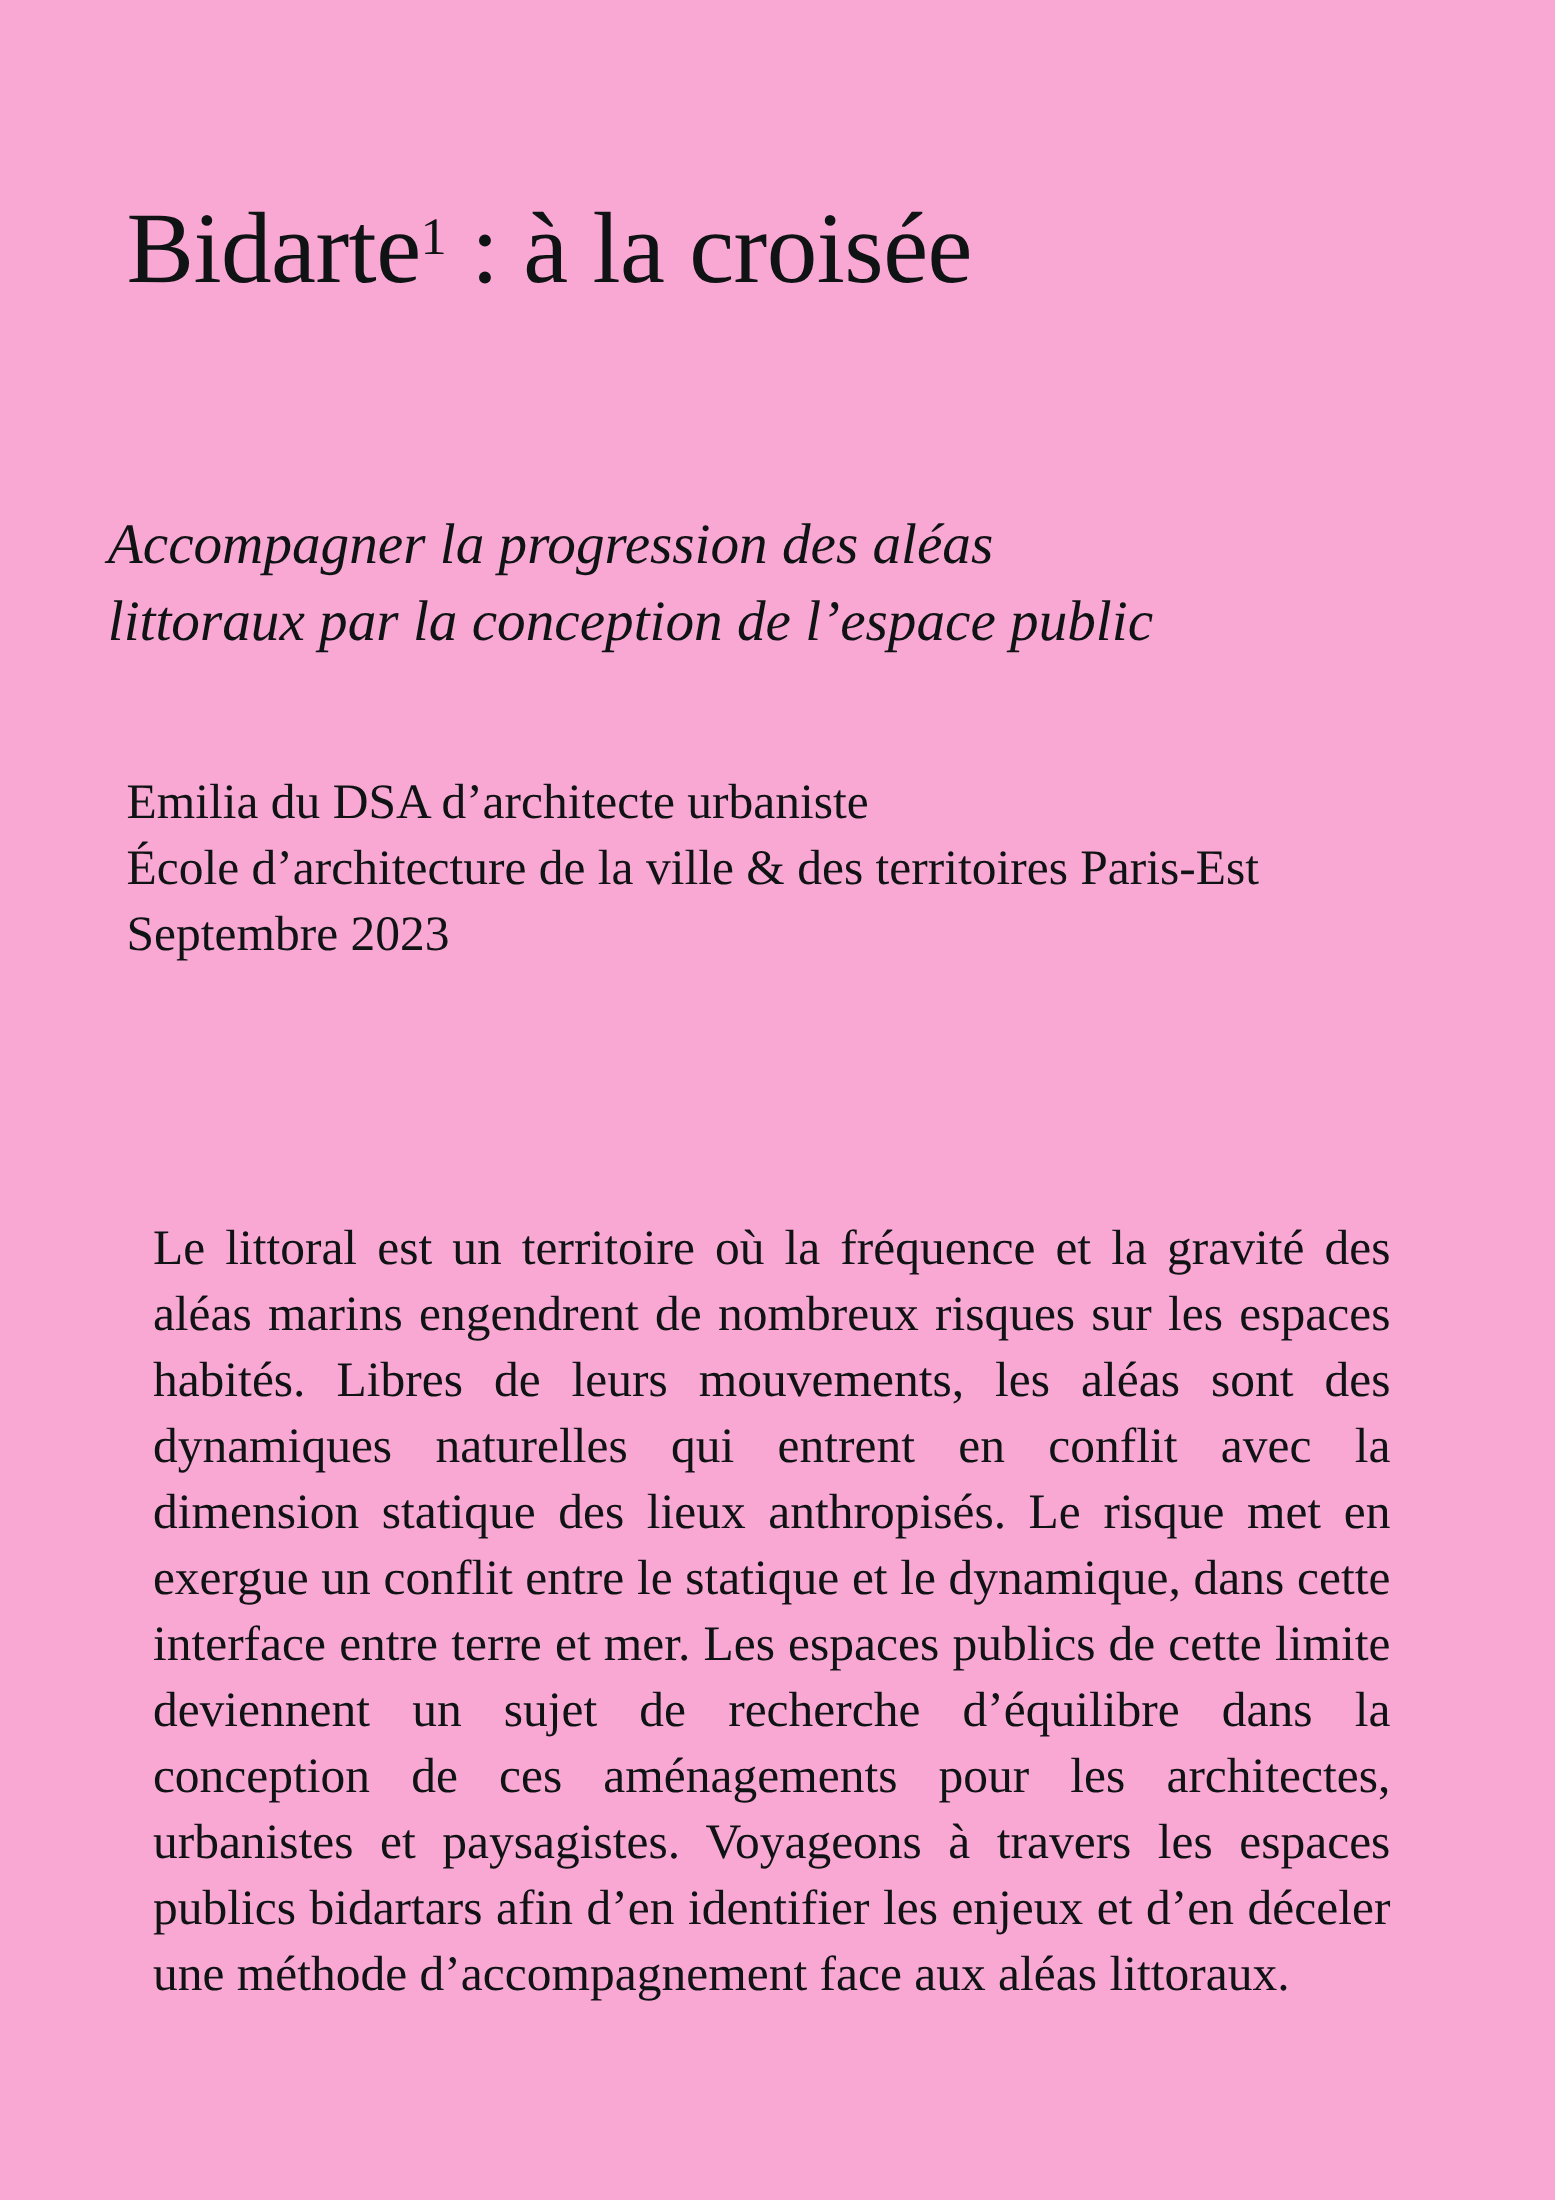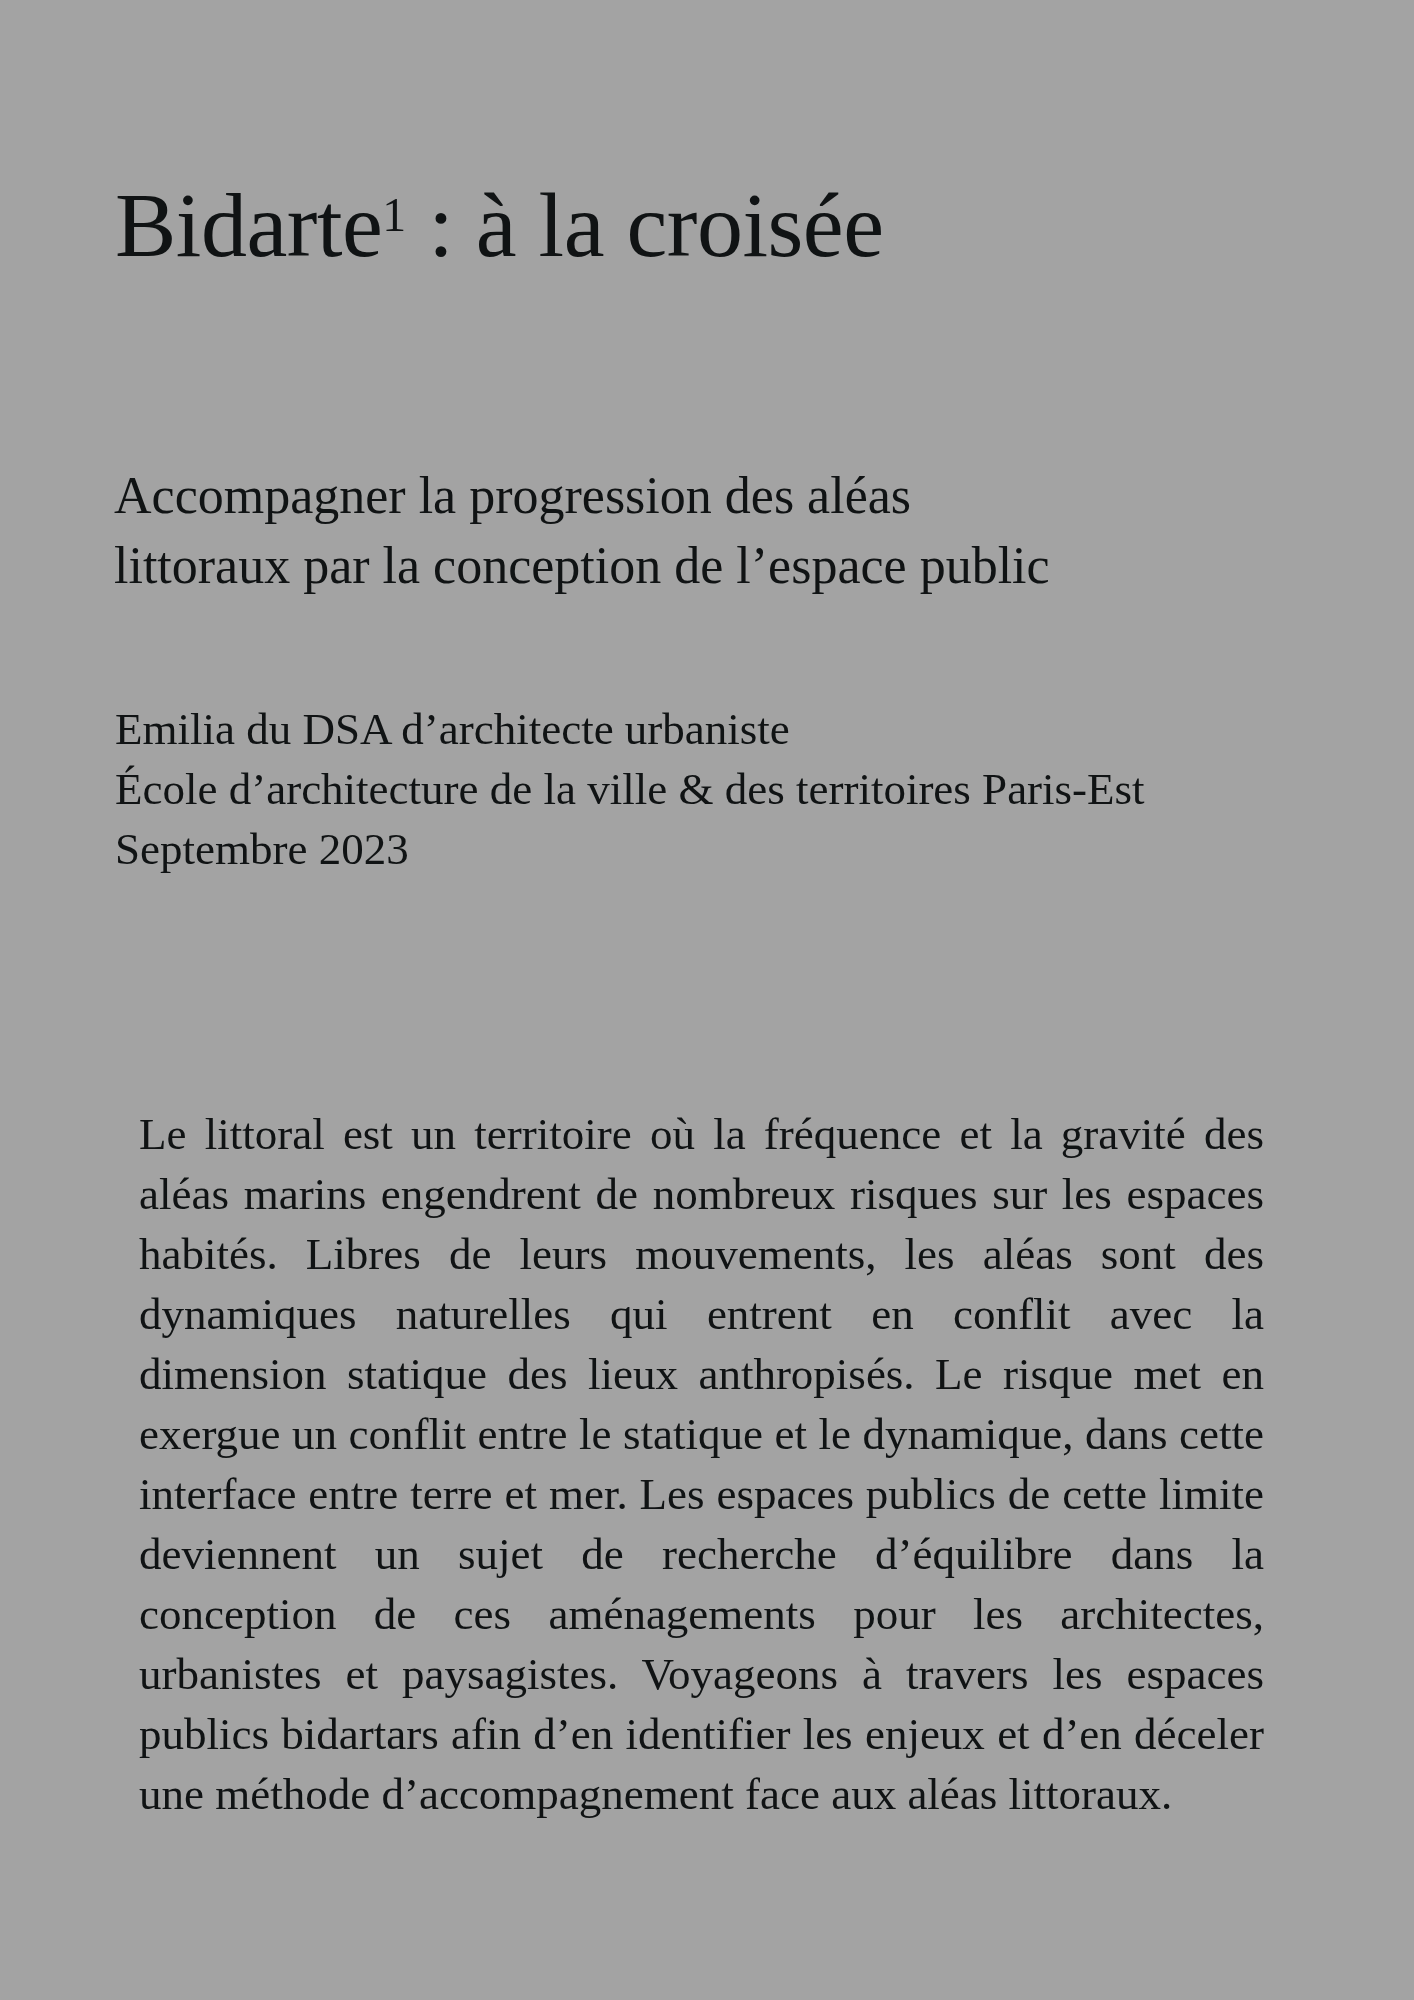--- a/index.html
+++ b/index.html
@@ -5,21 +5,21 @@
   html, body {
     margin: 0;
     padding: 0;
     background: #6f7b7a;
   }
   .page {
     position: relative;
     width: 1414px;
     height: 2000px;
     margin: 0 auto;
-    background: #a3a3a3;
+    background: #f9a8d4;
     font-family: "Liberation Serif", serif;
     color: #101314;
     overflow: hidden;
   }
   .title {
     position: absolute;
     left: 115px;
     top: 106px;
     width: 1200px;
     font-size: 92px;
@@ -33,26 +33,27 @@
   }
   .title sup {
     font-size: 52%;
     line-height: 0;
     position: relative;
     top: -0.52em;
     vertical-align: baseline;
   }
   .subtitle {
     position: absolute;
-    left: 114px;
+    left: 98px;
     top: 418px;
     width: 980px;
     font-size: 52px;
     line-height: 70px;
     font-weight: 400;
+    font-style: italic;
   }
   .authors {
     position: absolute;
     left: 115px;
     top: 699px;
     width: 1130px;
     font-size: 45px;
     line-height: 60px;
   }
   .authors .author-line {

